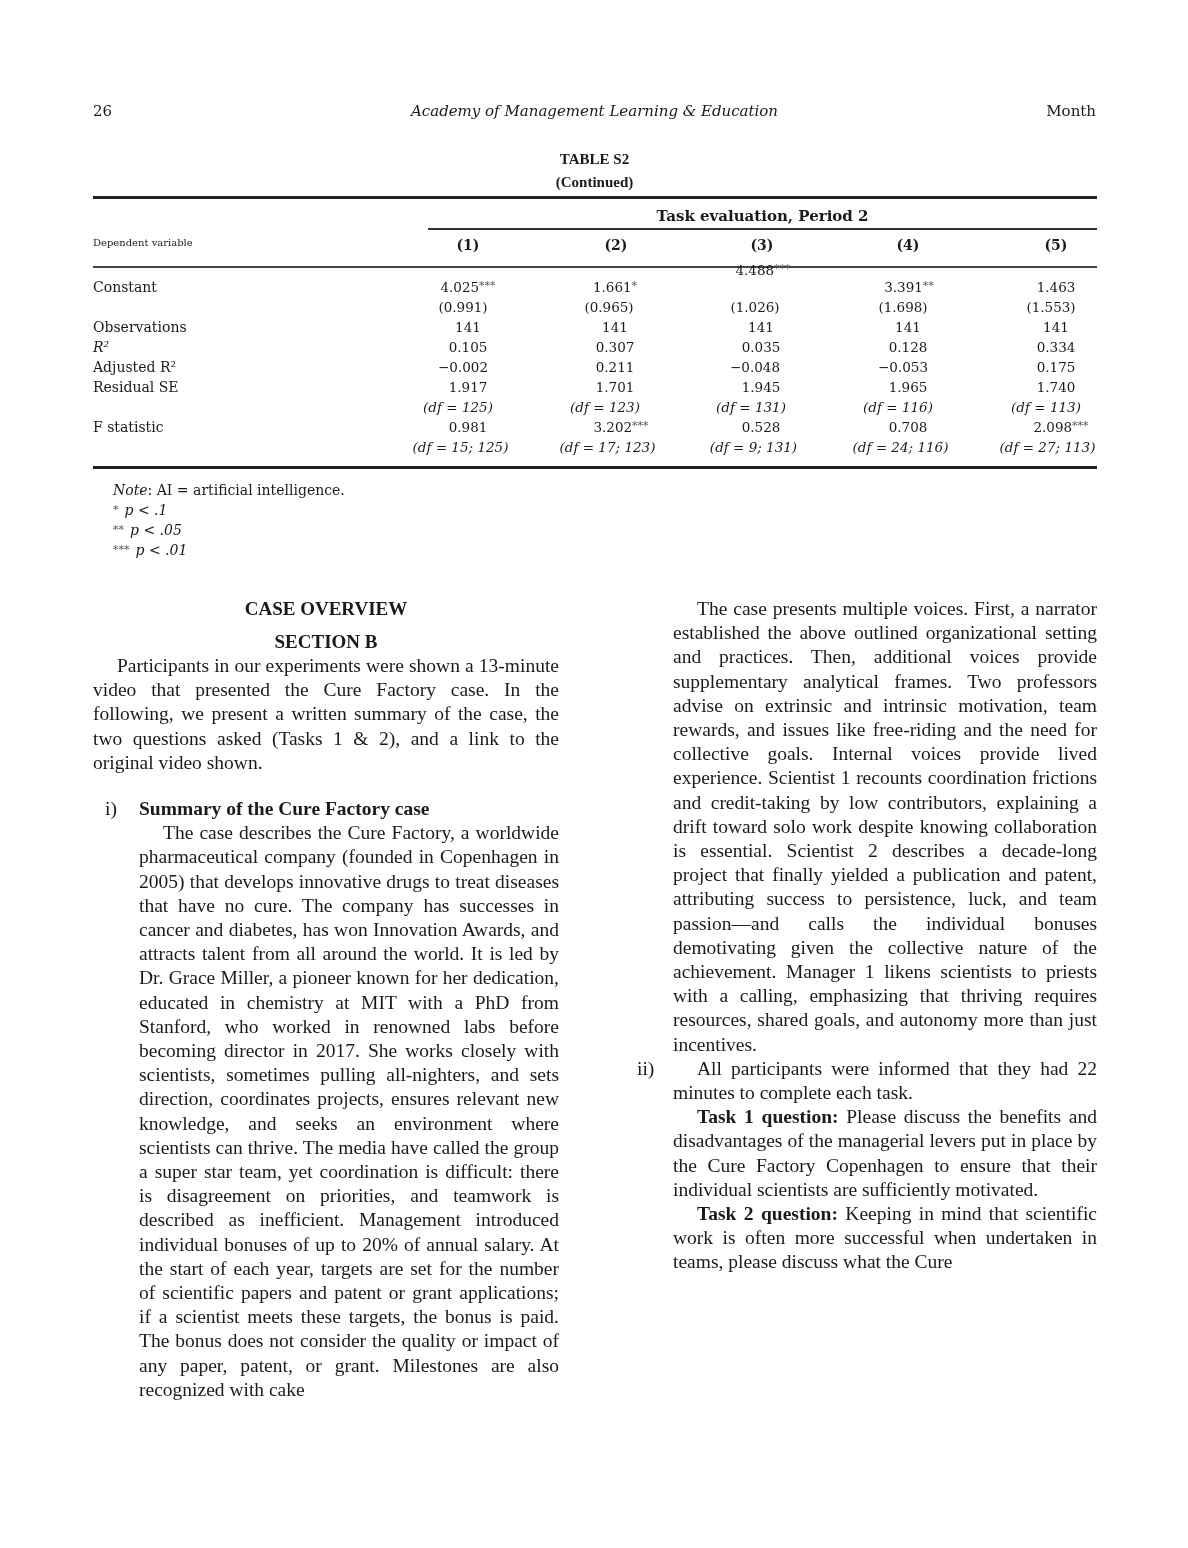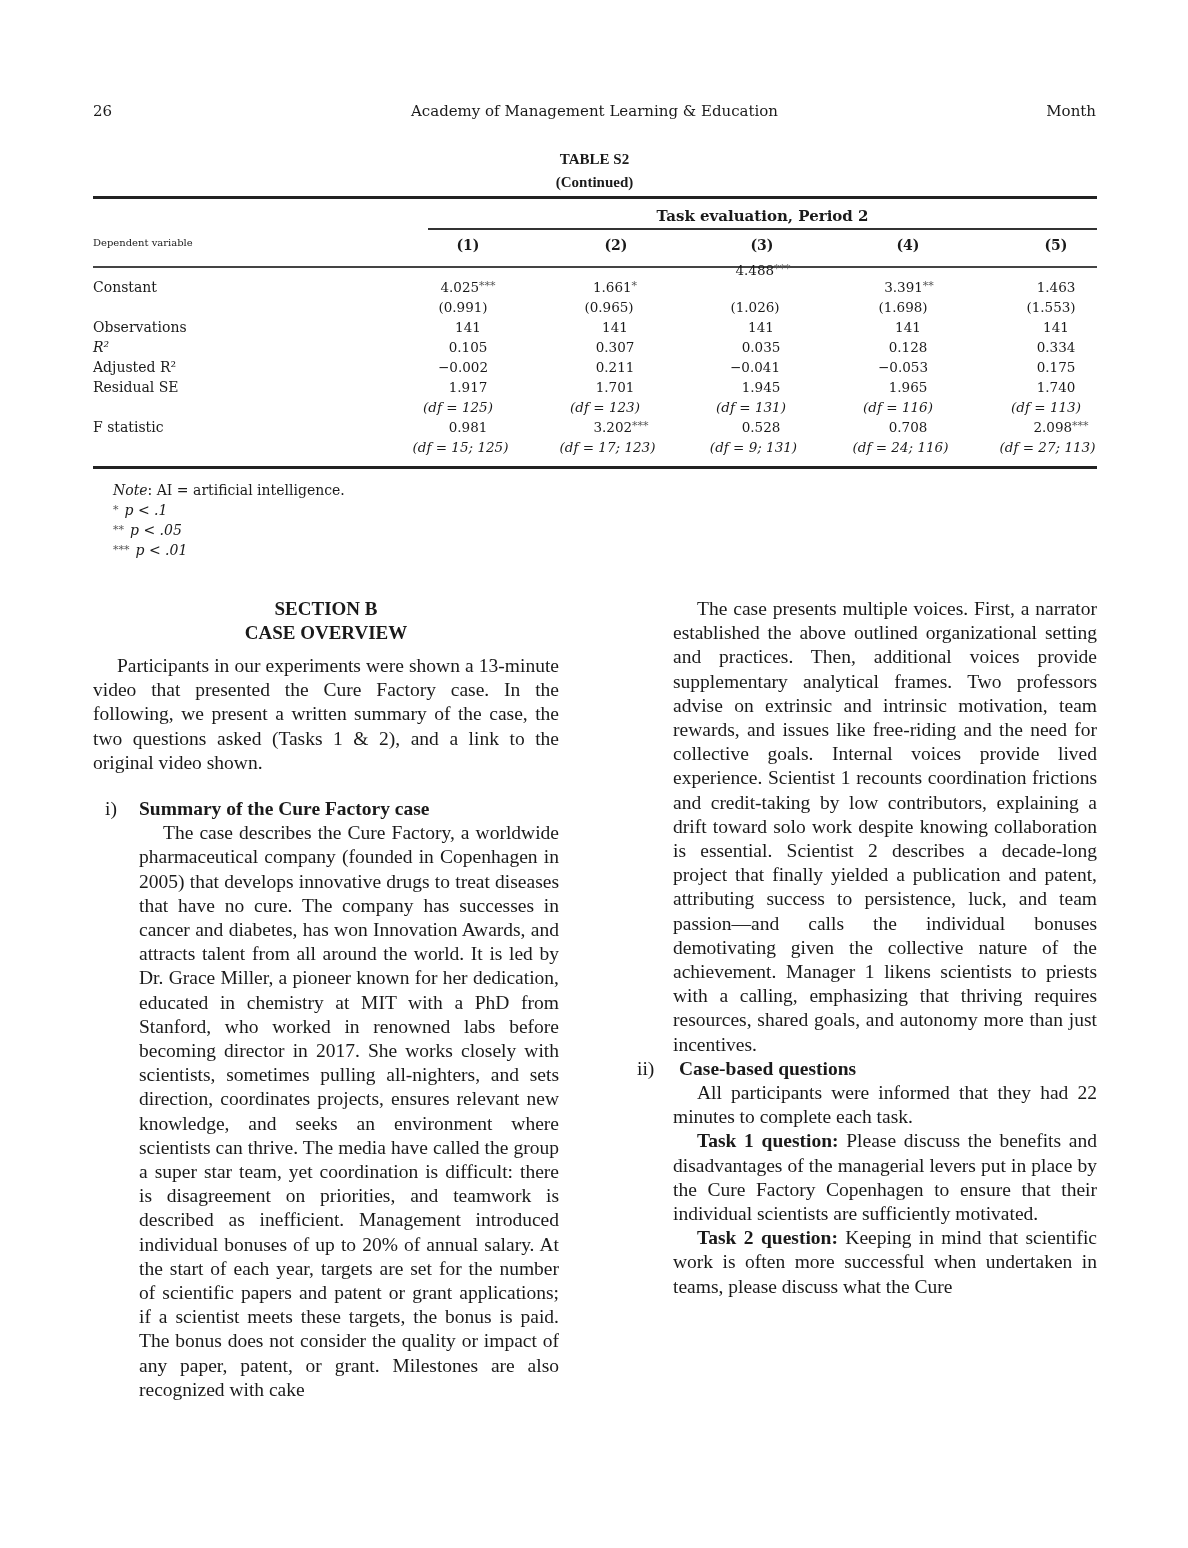--- a/index.html
+++ b/index.html
@@ -1,21 +1,21 @@
 <!DOCTYPE html>
 <html><head>
 <meta charset="utf-8">
 <style>
   html, body { margin: 0; padding: 0; background: #ffffff; }
   body { width: 1188px; height: 1548px; position: relative; color: #1a1a1a;
          font-family: "DejaVu Serif", "Liberation Serif", serif; overflow: hidden; }
   .abs { position: absolute; }
   .running-head { top: 102px; left: 93px; width: 1003px; height: 20px; font-size: 15px; }
   .running-head .pg { position: absolute; left: 0; top: 0; }
-  .running-head .journal { position: absolute; left: 0; right: 0; text-align: center; }
+  .running-head .journal { position: absolute; left: 0; right: 0; text-align: center; font-style: italic; }
   .running-head .month { position: absolute; right: 0; top: 0; }
 
   .tbl-title { top: 148px; left: 93px; width: 1003px; text-align: center; font-weight: bold; font-size: 15px; line-height: 23px; font-family: "Liberation Serif", serif; }
 
   .rule { position: absolute; background: #222; }
   .r-top { top: 196px; left: 93px; width: 1004px; height: 3px; }
   .r-span { top: 228px; left: 428px; width: 669px; height: 1.5px; background: #333; }
   .r-head { top: 266px; left: 93px; width: 1004px; height: 1.5px; background: #444; }
   .r-bot { top: 466px; left: 93px; width: 1004px; height: 3px; }
 
@@ -93,21 +93,21 @@
 <div class="abs cell" style="top:319px;left:981px">141</div>
 
 <div class="abs cell" style="top:339px;left:393px">0.105</div>
 <div class="abs cell" style="top:339px;left:540px">0.307</div>
 <div class="abs cell" style="top:339px;left:686px">0.035</div>
 <div class="abs cell" style="top:339px;left:833px">0.128</div>
 <div class="abs cell" style="top:339px;left:981px">0.334</div>
 
 <div class="abs cell" style="top:359px;left:388px">−0.002</div>
 <div class="abs cell" style="top:359px;left:540px">0.211</div>
-<div class="abs cell" style="top:359px;left:680px">−0.041</div>
+<div class="abs cell" style="top:359px;left:680px">−0.048</div>
 <div class="abs cell" style="top:359px;left:828px">−0.053</div>
 <div class="abs cell" style="top:359px;left:981px">0.175</div>
 
 <div class="abs cell" style="top:379px;left:393px">1.917</div>
 <div class="abs cell" style="top:379px;left:540px">1.701</div>
 <div class="abs cell" style="top:379px;left:686px">1.945</div>
 <div class="abs cell" style="top:379px;left:833px">1.965</div>
 <div class="abs cell" style="top:379px;left:981px">1.740</div>
 
 <div class="abs cell it" style="top:399px;left:383px">(df = 125)</div>
@@ -129,33 +129,32 @@
 <div class="abs cell it" style="top:439px;left:970px;width:155px">(df = 27; 113)</div>
 
 <div class="abs notes">
   <div><span class="it">Note</span><span>: AI = artificial intelligence.</span></div>
   <div><span class="stars">*</span><span class="it">p &lt; .1</span></div>
   <div><span class="stars">**</span><span class="it">p &lt; .05</span></div>
   <div><span class="stars">***</span><span class="it">p &lt; .01</span></div>
 </div>
 
 <div class="col" style="left:93px;top:597px;width:466px;">
+  <div class="sec-head" style="margin-bottom:9px">CASE OVERVIEW</div>
   <div class="sec-head">SECTION B</div>
-  <div class="sec-head" style="margin-bottom:9px">CASE OVERVIEW</div>
   <p class="indent">Participants in our experiments were shown a 13-minute video that presented the Cure Factory case. In the following, we present a written summary of the case, the two questions asked (Tasks 1 &amp; 2), and a link to the original video shown.</p>
   <div style="height:22px"></div>
   <div style="position:relative;padding-left:46px">
     <span class="li-num" style="left:12px">i)</span>
     <div class="li-head">Summary of the Cure Factory case</div>
     <p class="indent">The case describes the Cure Factory, a worldwide pharmaceutical company (founded in Copenhagen in 2005) that develops innovative drugs to treat diseases that have no cure. The company has successes in cancer and diabetes, has won Innovation Awards, and attracts talent from all around the world. It is led by Dr. Grace Miller, a pioneer known for her dedication, educated in chemistry at MIT with a PhD from Stanford, who worked in renowned labs before becoming director in 2017. She works closely with scientists, sometimes pulling all-nighters, and sets direction, coordinates projects, ensures relevant new knowledge, and seeks an environment where scientists can thrive. The media have called the group a super star team, yet coordination is difficult: there is disagreement on priorities, and teamwork is described as inefficient. Management introduced individual bonuses of up to 20% of annual salary. At the start of each year, targets are set for the number of scientific papers and patent or grant applications; if a scientist meets these targets, the bonus is paid. The bonus does not consider the quality or impact of any paper, patent, or grant. Milestones are also recognized with cake</p>
   </div>
 </div>
 
 <div class="col" style="left:673px;top:597px;width:424px;">
   <p class="indent">The case presents multiple voices. First, a narrator established the above outlined organizational setting and practices. Then, additional voices provide supplementary analytical frames. Two professors advise on extrinsic and intrinsic motivation, team rewards, and issues like free-riding and the need for collective goals. Internal voices provide lived experience. Scientist 1 recounts coordination frictions and credit-taking by low contributors, explaining a drift toward solo work despite knowing collaboration is essential. Scientist 2 describes a decade-long project that finally yielded a publication and patent, attributing success to persistence, luck, and team passion—and calls the individual bonuses demotivating given the collective nature of the achievement. Manager 1 likens scientists to priests with a calling, emphasizing that thriving requires resources, shared goals, and autonomy more than just incentives.</p>
   <div style="position:relative;margin-left:0;">
     <span class="li-num" style="left:-36px">ii)</span>
-    <div class="li-head" style="margin-left:6px">Case-based questions</div>
     <p class="indent">All participants were informed that they had 22 minutes to complete each task.</p>
     <p class="indent"><b>Task 1 question:</b><span> Please discuss the benefits and disadvantages of the managerial levers put in place by the Cure Factory Copenhagen to ensure that their individual scientists are sufficiently motivated.</span></p>
     <p class="indent"><b>Task 2 question:</b><span> Keeping in mind that scientific work is often more successful when undertaken in teams, please discuss what the Cure</span></p>
   </div>
 </div>
 
 </body></html>

